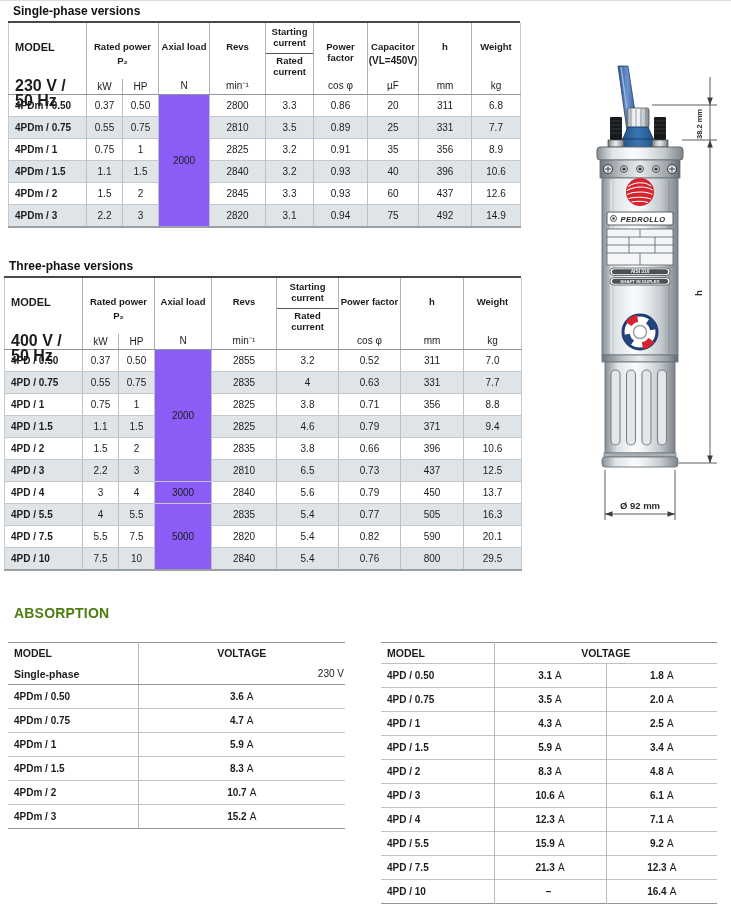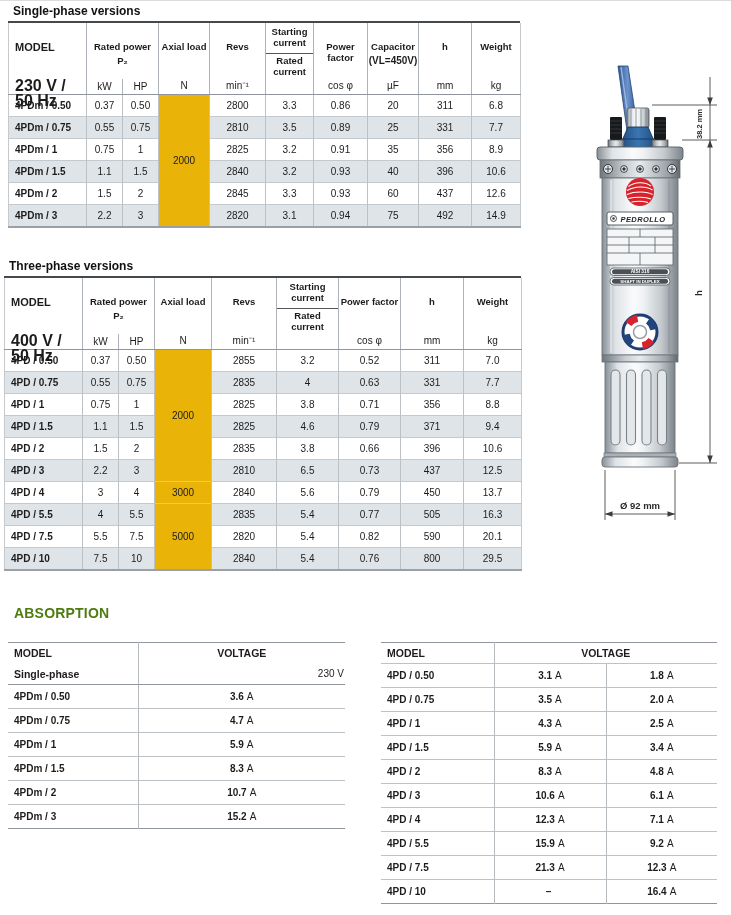--- a/index.html
+++ b/index.html
@@ -14,21 +14,21 @@
   table.spec{border-collapse:collapse;table-layout:fixed;width:100%;font-size:10px;
              border-left:1px solid #c6cacd;border-right:1px solid #c6cacd;
              border-bottom:2px solid #9aa0a5;}
   .spec th{padding:0;vertical-align:bottom;border-left:1px solid #adb3b8;
            border-bottom:1.5px solid #8f959a;font-weight:bold;}
   .spec th:first-child,.spec td:first-child{border-left:none;}
   .spec tbody td{border-left:1px solid #bcc1c5;border-top:1px solid #c4c9cd;
                  text-align:center;height:21px;padding:0 2px;}
   .spec td.m{text-align:left;font-weight:bold;padding-left:6px;}
   .spec tr.z{background:#dfe4e8;}
-  .spec td.axial{background:#eab308;font-weight:normal;}
+  .spec td.axial{background:#8b5cf6;font-weight:normal;}
   .hl{min-height:37px;display:flex;flex-direction:column;align-items:center;
       justify-content:flex-start;font-size:9.5px;line-height:1.2;padding-top:3px;gap:3px;text-align:center;}
   .hl-left{align-items:flex-start;text-align:left;padding-left:6px;font-size:11px;}
   .hu{height:16px;line-height:15px;font-weight:normal;font-size:10px;text-align:center;}
   .hu-left{text-align:left;padding-left:6px;font-weight:bold;font-size:16px;}
   .split{display:flex;align-items:flex-end;}
   .split span{flex:1;}
   .split span+span{border-left:1px solid #adb3b8;}
   .frac-bot{border-top:1px solid #555;padding:1px 3px 0;margin-top:1px;}
   .cap-sub{font-size:10px;}

